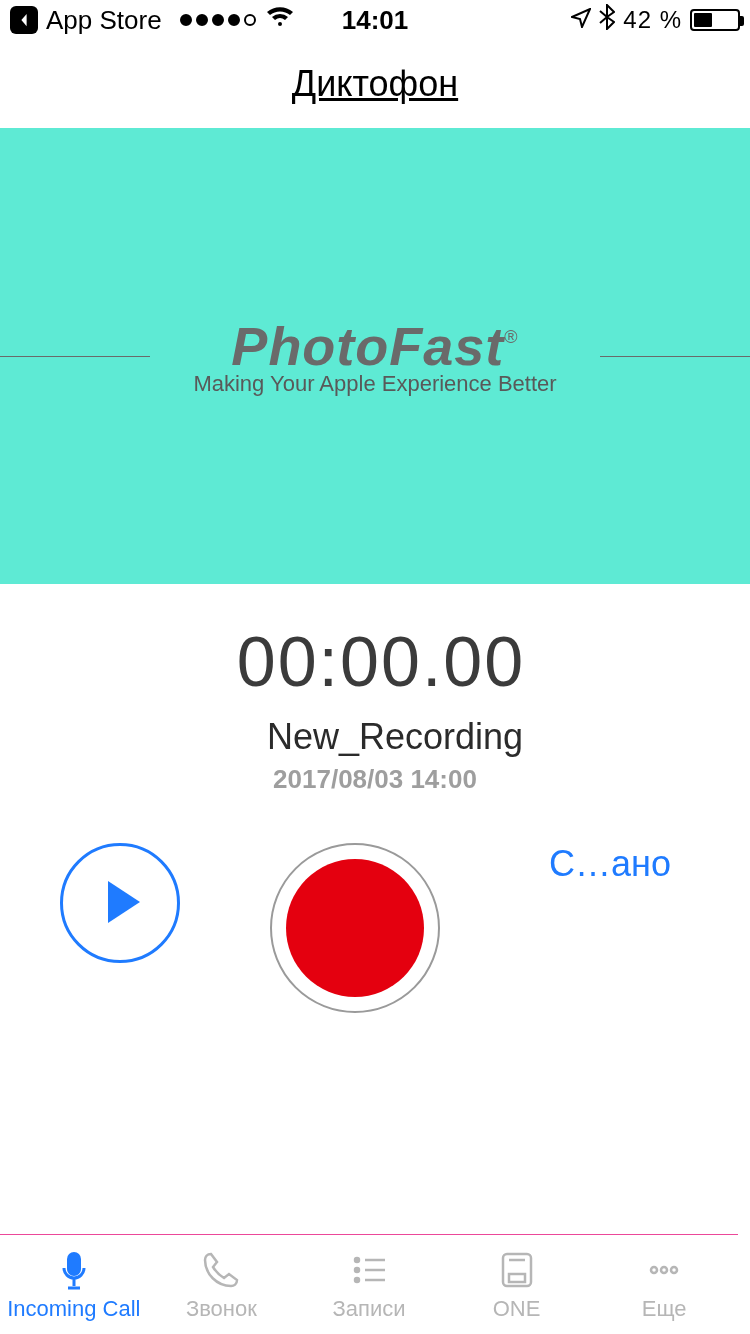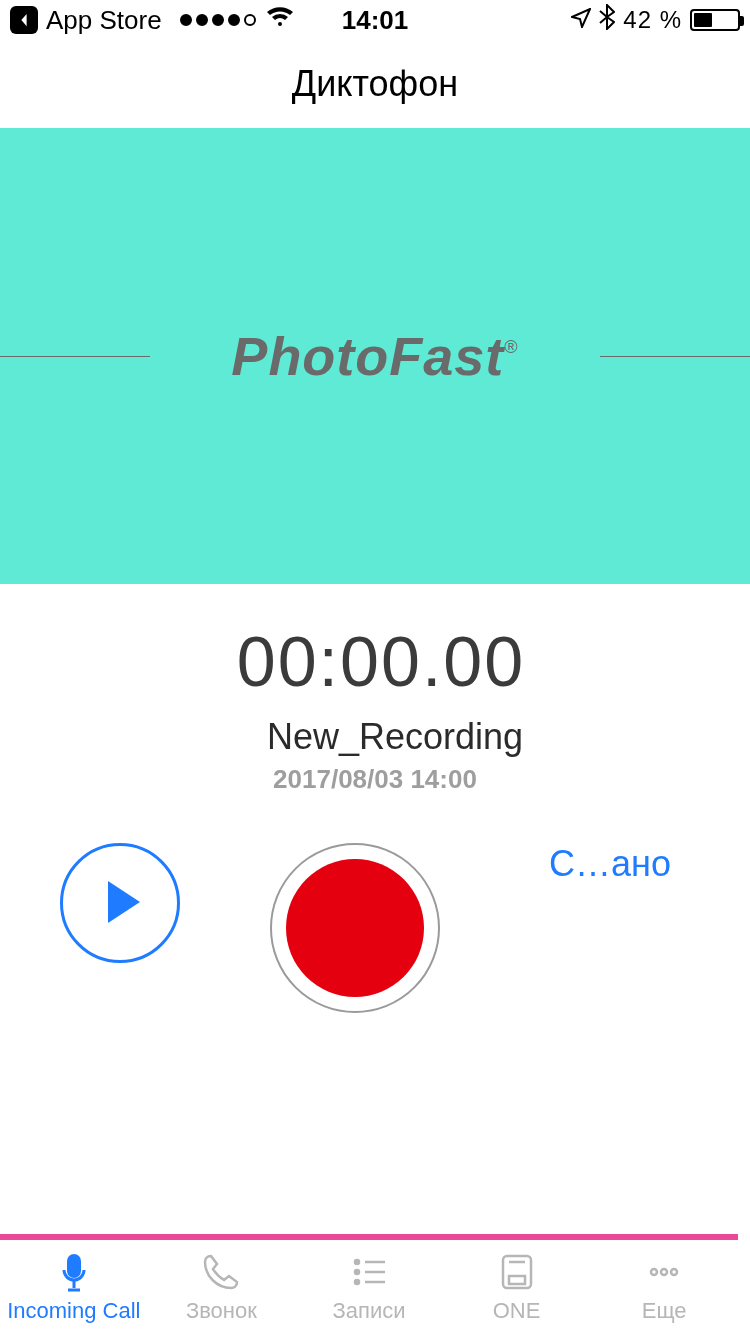--- a/index.html
+++ b/index.html
@@ -46,21 +46,21 @@
   .battery::after {
     content:""; position:absolute; right:-6px; top:5px;
     width:4px; height:10px; background:#000; border-radius:0 2px 2px 0;
   }
   .battery-fill { position:absolute; left:2px; top:2px; bottom:2px; width:40%; background:#000; border-radius:1px; }
 
   
   .nav-title {
     height: 88px;
     display:flex; align-items:center; justify-content:center;
-    font-size: 36px; font-weight:400; color:#000;
+    font-size: 36px; font-weight:400; color:#000;text-decoration:underline;
   }
 
   
   .wave-area {
     height: 456px;
     background:#5eead4;
     position:relative;
     display:flex; align-items:center; justify-content:center;
     flex-direction:column;
   }
@@ -113,21 +113,21 @@
     width:138px; height:138px; border-radius:50%; background:#e4000f;
   }
   .done-btn {
     background:none; border:none; color:#1f7bff; font-size:36px;
     cursor:pointer; width:160px; text-align:center;
   }
 
   
   .tab-bar {
     position:absolute; left:0; right:12px; bottom:0;
-    height:100px; border-top:6px solid #ec4899;
+    height:100px; border-top:1px solid #ec4899;
     display:flex;
   }
   .tab {
     flex:1; display:flex; flex-direction:column; align-items:center; justify-content:center;
     gap:4px; cursor:pointer;
   }
   .tab .ico { width:44px; height:44px; color:#b6b6b6; }
   .tab .lbl { font-size:22px; color:#b6b6b6; }
   .tab.active .ico { color:#1f7bff; }
   .tab.active .lbl { color:#1f7bff; }
@@ -176,20 +176,21 @@
       </span>
   </div>
 </div>
 
 <div class="nav-title">Диктофон</div>
 
 <div class="wave-area">
   <div class="brand-main">
     <span>PhotoFast</span><span class="brand-reg">®</span>
   </div>
+  <div class="brand-sub">Making Your Apple Experience Better</div>
 </div>
 
 <div class="meta">
   <div class="timer">00:00.00</div>
   <div class="rec-name">New_Recording</div>
   <div class="rec-date">2017/08/03 14:00</div>
 </div>
 
 <div class="controls">
   <button class="play-btn">

